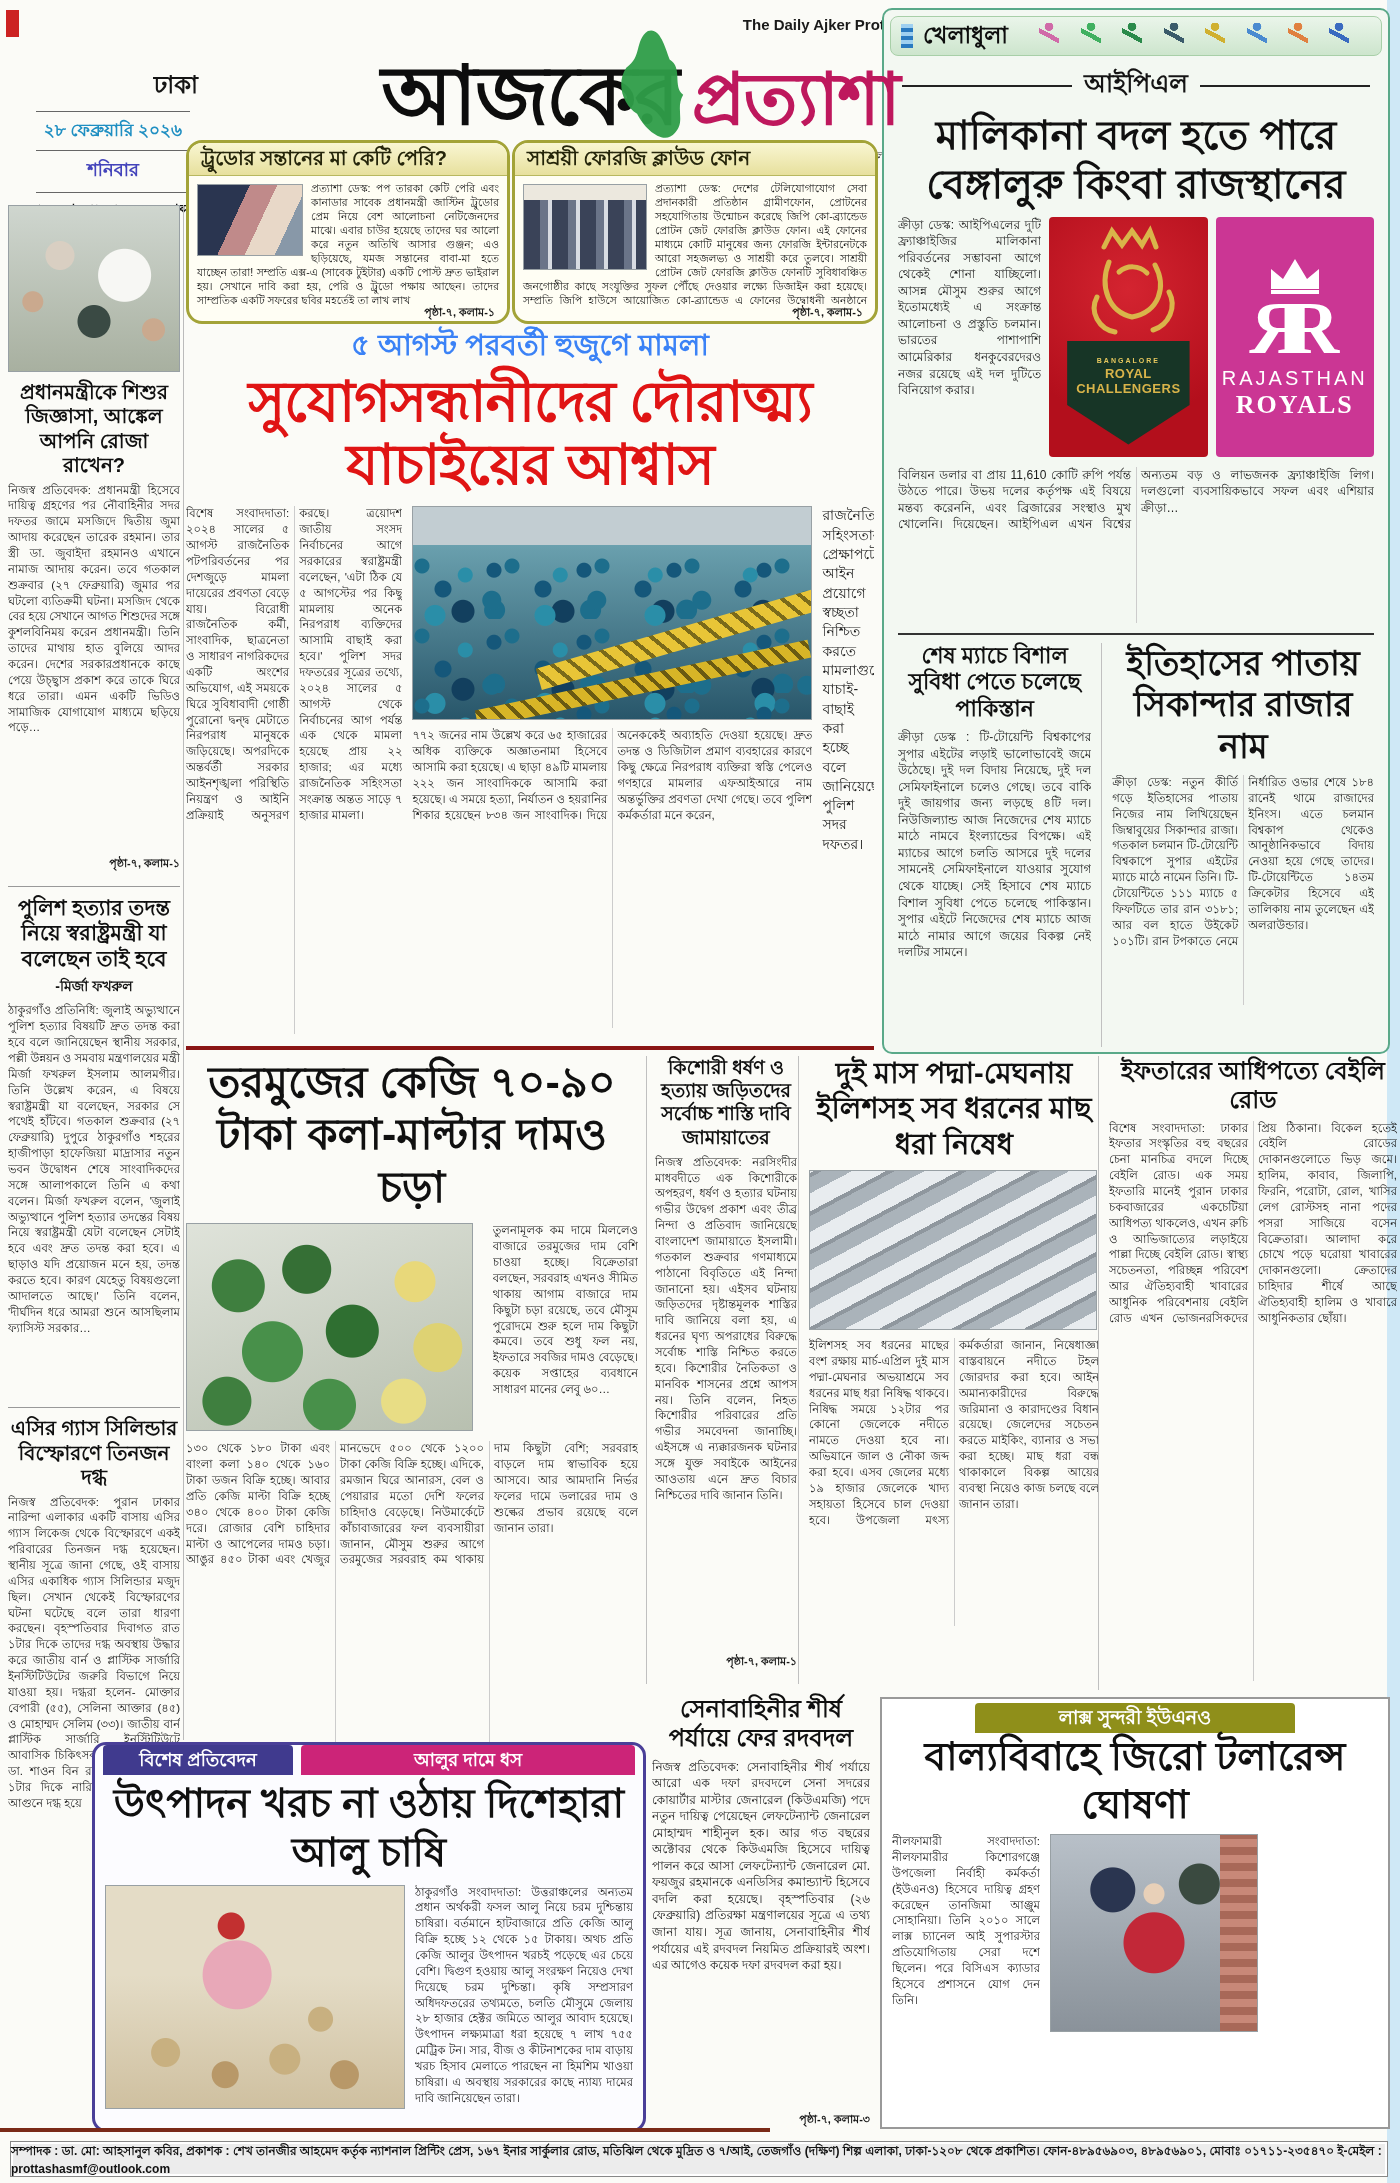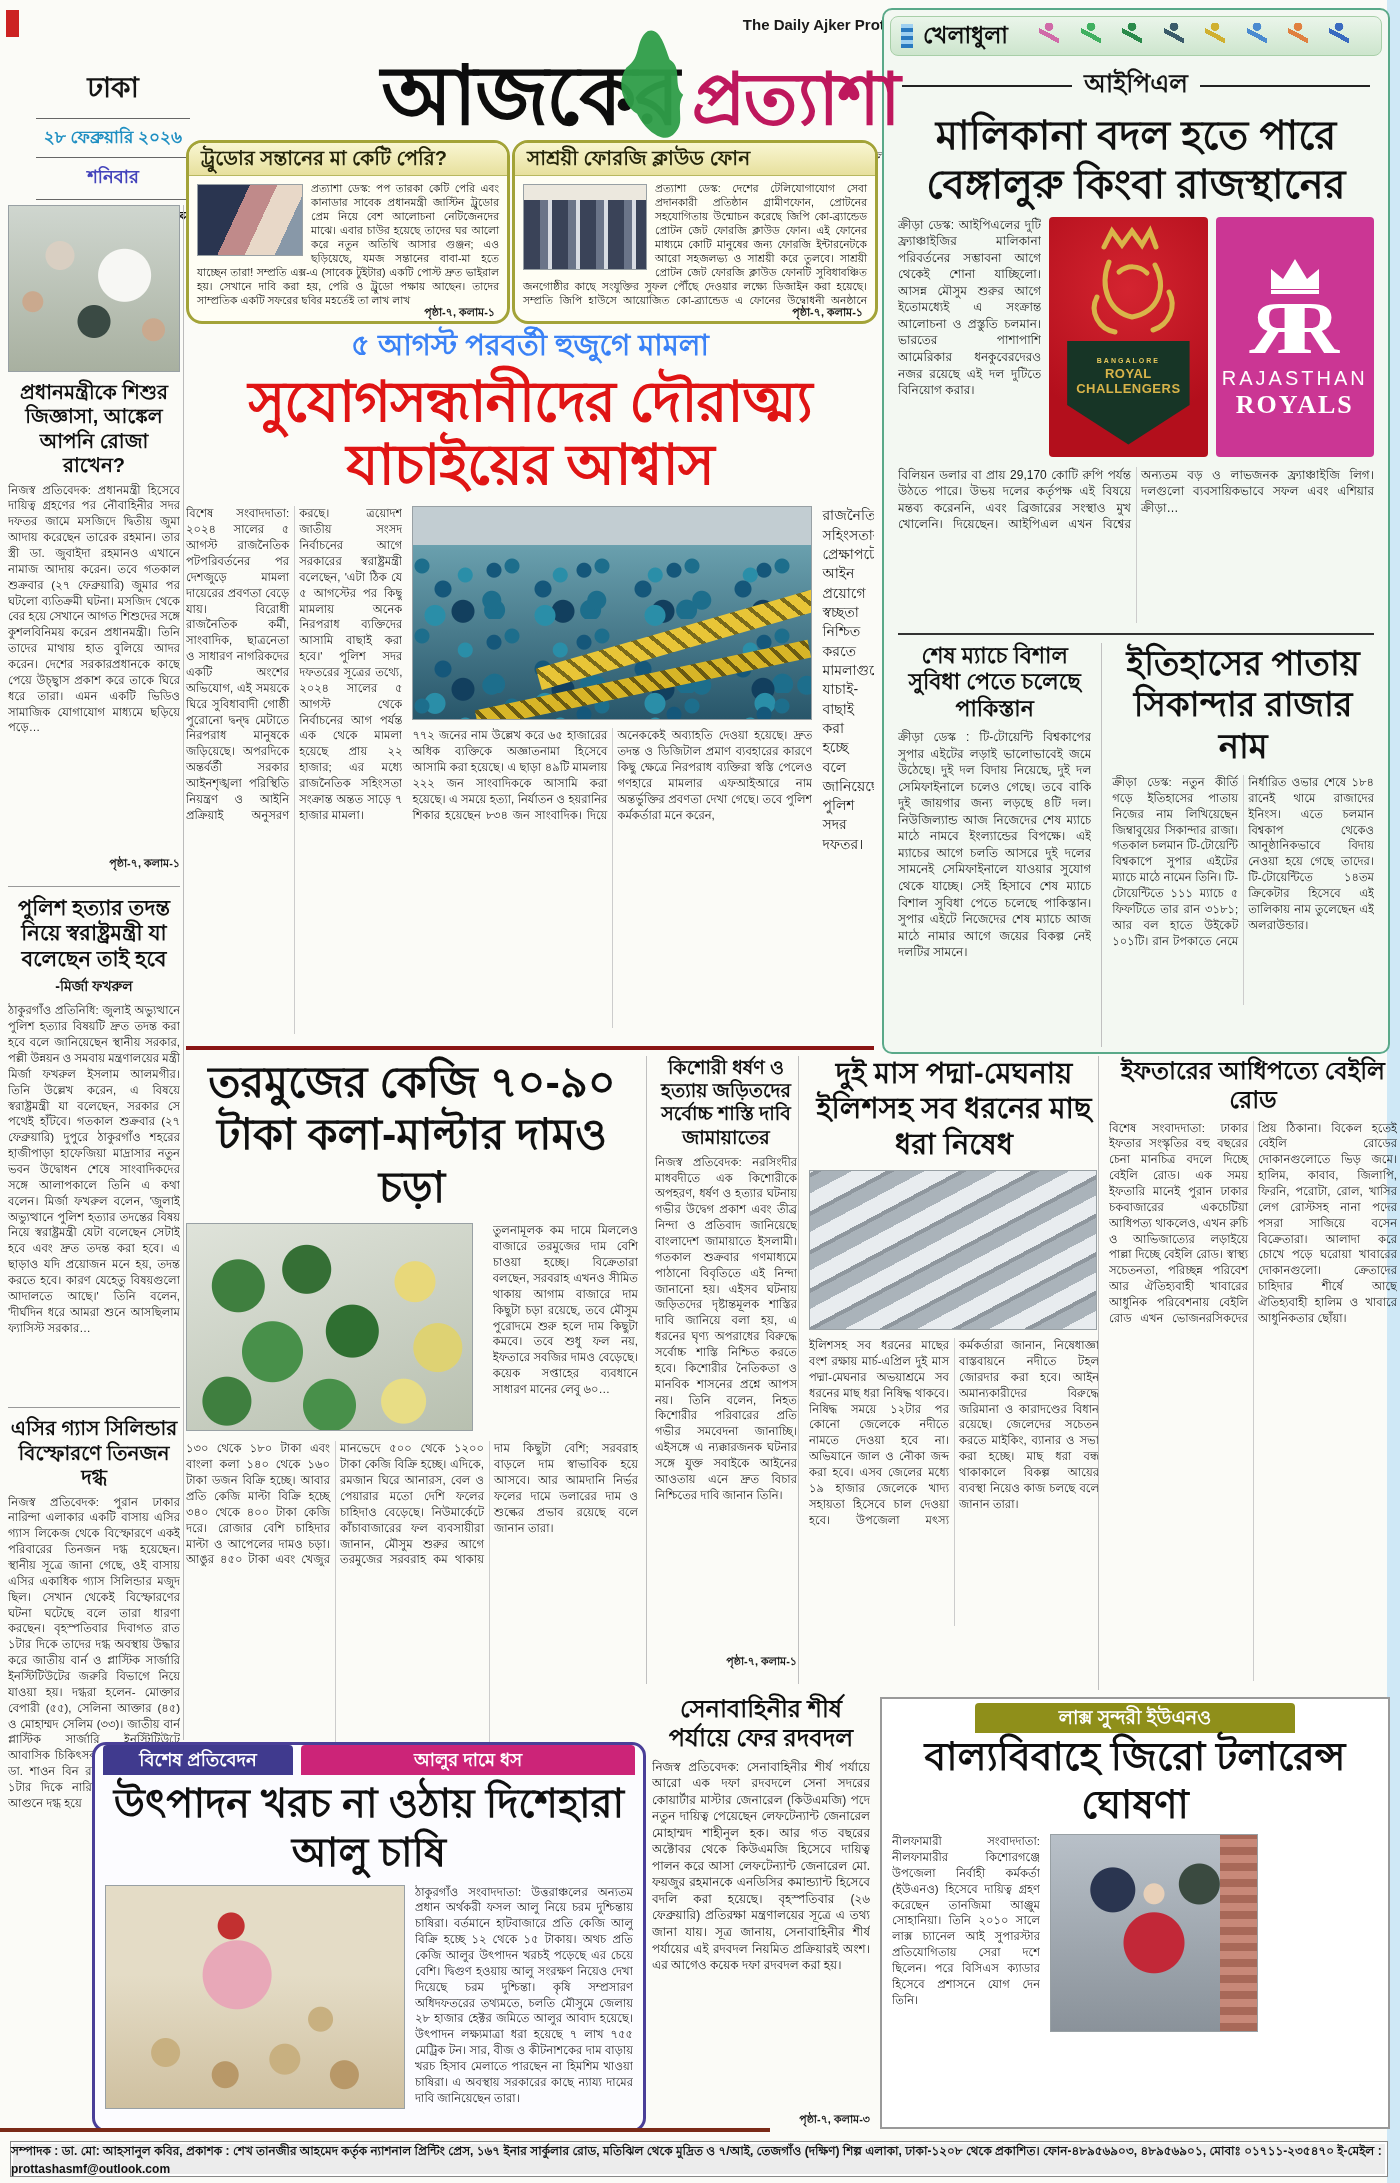--- a/index.html
+++ b/index.html
@@ -79,21 +79,21 @@
   #corner-mark{left:6px;top:10px;width:13px;height:27px;background:#cc2222;}
 </style>
 </head>
 <body>
 
 <div id="page">
   <div id="corner-mark" class="abs"></div>
   <div id="right-strip" class="abs"></div>
 
   <div id="date-block" class="abs">
-    <div class="b" style="font-size:28px;">ঢাকা</div>
+    <div class="b" style="font-size:24px;text-align:right;">ঢাকা</div>
     <div class="sep"></div>
     <div class="b" style="font-size:17px;color:#1f8fc2;">২৮ ফেব্রুয়ারি ২০২৬</div>
     <div class="sep"></div>
     <div class="b" style="font-size:18px;color:#4444bb;">শনিবার</div>
     <div class="sep"></div>
     <div class="b" style="font-size:15px;">১৫ ফাল্গুন ১৪৩২ বঙ্গাব্দ</div>
   </div>
 
   <div id="logo-block" class="abs">
     <div id="logo-en">The Daily Ajker Prottasha</div>
@@ -168,21 +168,21 @@
         <svg width="60" height="42" viewBox="0 0 60 42">
           <path d="M6 36 L6 16 L18 26 L30 6 L42 26 L54 16 L54 36 Z" fill="#fff"></path>
           <rect x="6" y="37" width="48" height="4" fill="#fff"></rect>
         </svg>
         <div id="rr-mono"><span class="flip">R</span><span>R</span></div>
         <div id="rr-n1">RAJASTHAN</div>
         <div id="rr-n2">ROYALS</div>
       </div>
     </div>
     <div id="sports-cols" class="cols2 body-txt just" style="font-size:12px;">
-      <span>বিলিয়ন ডলার বা প্রায় 29,170 কোটি রুপি পর্যন্ত উঠতে পারে। উভয় দলের কর্তৃপক্ষ এই বিষয়ে মন্তব্য করেননি, এবং ব্রিজারের সংস্থাও মুখ খোলেনি।</span>
+      <span>বিলিয়ন ডলার বা প্রায় 11,610 কোটি রুপি পর্যন্ত উঠতে পারে। উভয় দলের কর্তৃপক্ষ এই বিষয়ে মন্তব্য করেননি, এবং ব্রিজারের সংস্থাও মুখ খোলেনি।</span>
       <span>দিয়েছেন। আইপিএল এখন বিশ্বের অন্যতম বড় ও লাভজনক ফ্র্যাঞ্চাইজি লিগ। দলগুলো ব্যবসায়িকভাবে সফল এবং এশিয়ার ক্রীড়া…</span>
     </div>
     <div id="sports-sub">
       <div style="width:198px;">
         <div class="headline ctr" style="font-size:22px;">শেষ ম্যাচে বিশাল সুবিধা পেতে চলেছে পাকিস্তান</div>
         <div class="body-txt just" style="height:318px;margin-top:6px;font-size:12px;">ক্রীড়া ডেস্ক : টি-টোয়েন্টি বিশ্বকাপের সুপার এইটের লড়াই ভালোভাবেই জমে উঠেছে। দুই দল বিদায় নিয়েছে, দুই দল সেমিফাইনালে চলেও গেছে। তবে বাকি দুই জায়গার জন্য লড়ছে ৪টি দল। নিউজিল্যান্ড আজ নিজেদের শেষ ম্যাচে মাঠে নামবে ইংল্যান্ডের বিপক্ষে। এই ম্যাচের আগে চলতি আসরে দুই দলের সামনেই সেমিফাইনালে যাওয়ার সুযোগ থেকে যাচ্ছে। সেই হিসাবে শেষ ম্যাচে বিশাল সুবিধা পেতে চলেছে পাকিস্তান। সুপার এইটে নিজেদের শেষ ম্যাচে আজ মাঠে নামার আগে জয়ের বিকল্প নেই দলটির সামনে।</div>
       </div>
       <div class="vsep" style="width:268px;padding-left:10px;">
         <div class="headline ctr" style="font-size:34px;">ইতিহাসের পাতায় সিকান্দার রাজার নাম</div>
         <div class="cols2 body-txt just" style="height:230px;margin-top:8px;">

